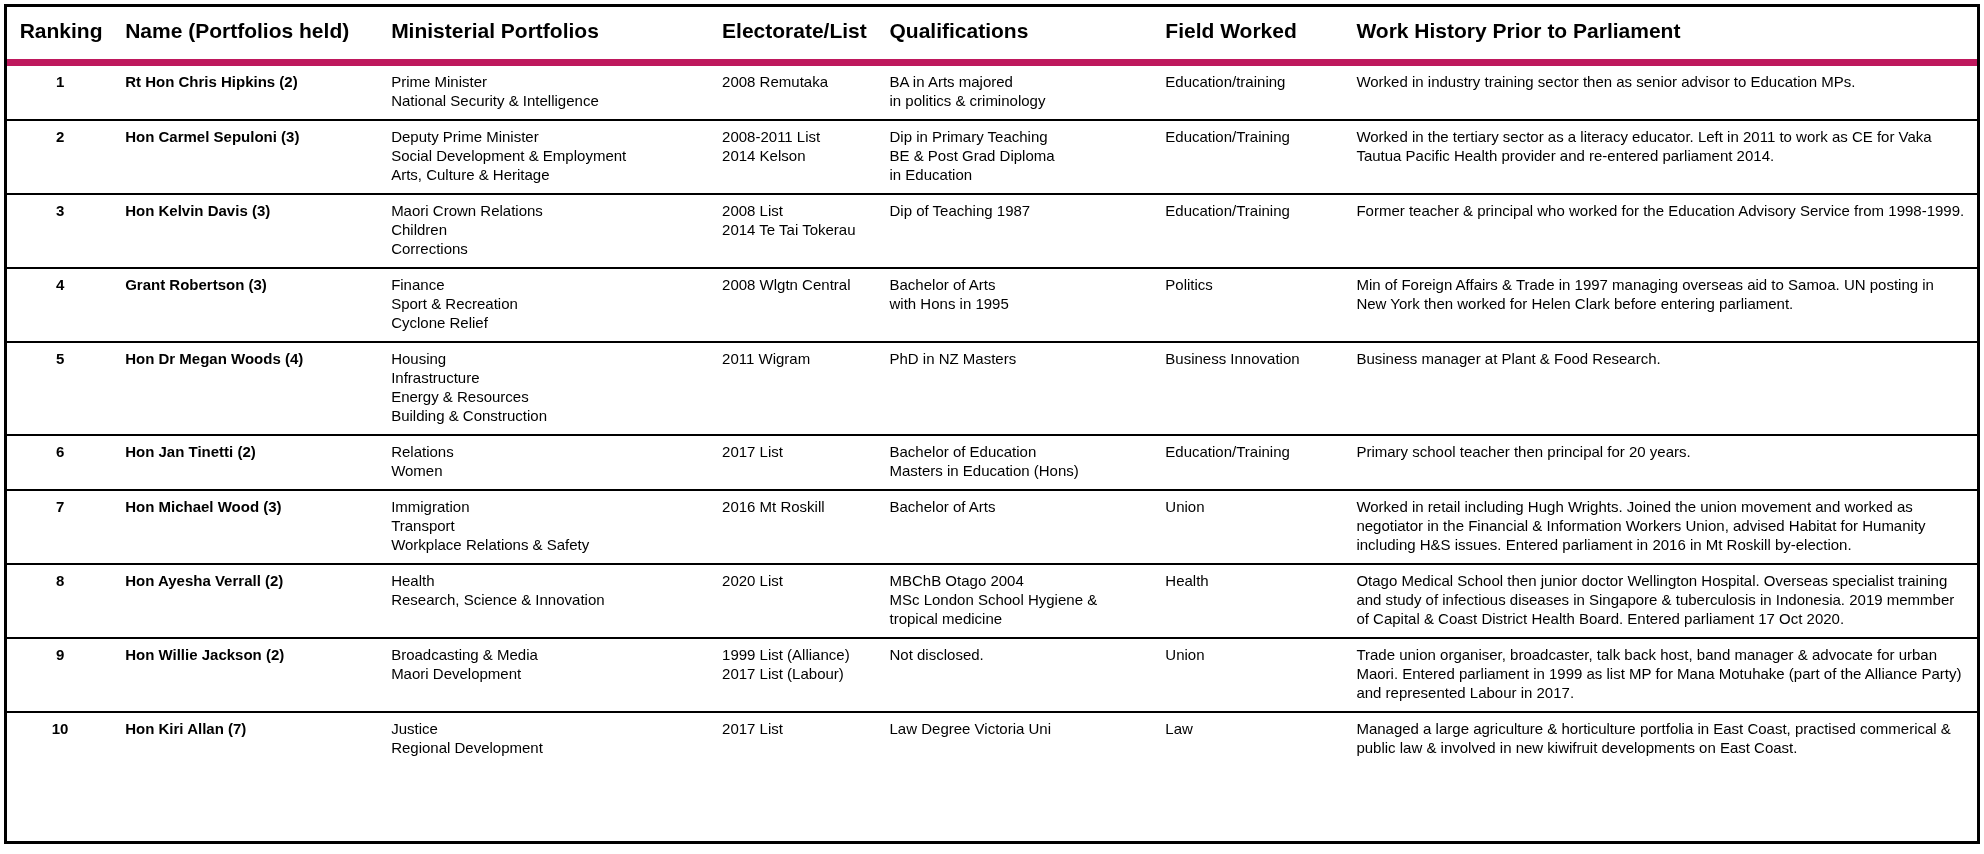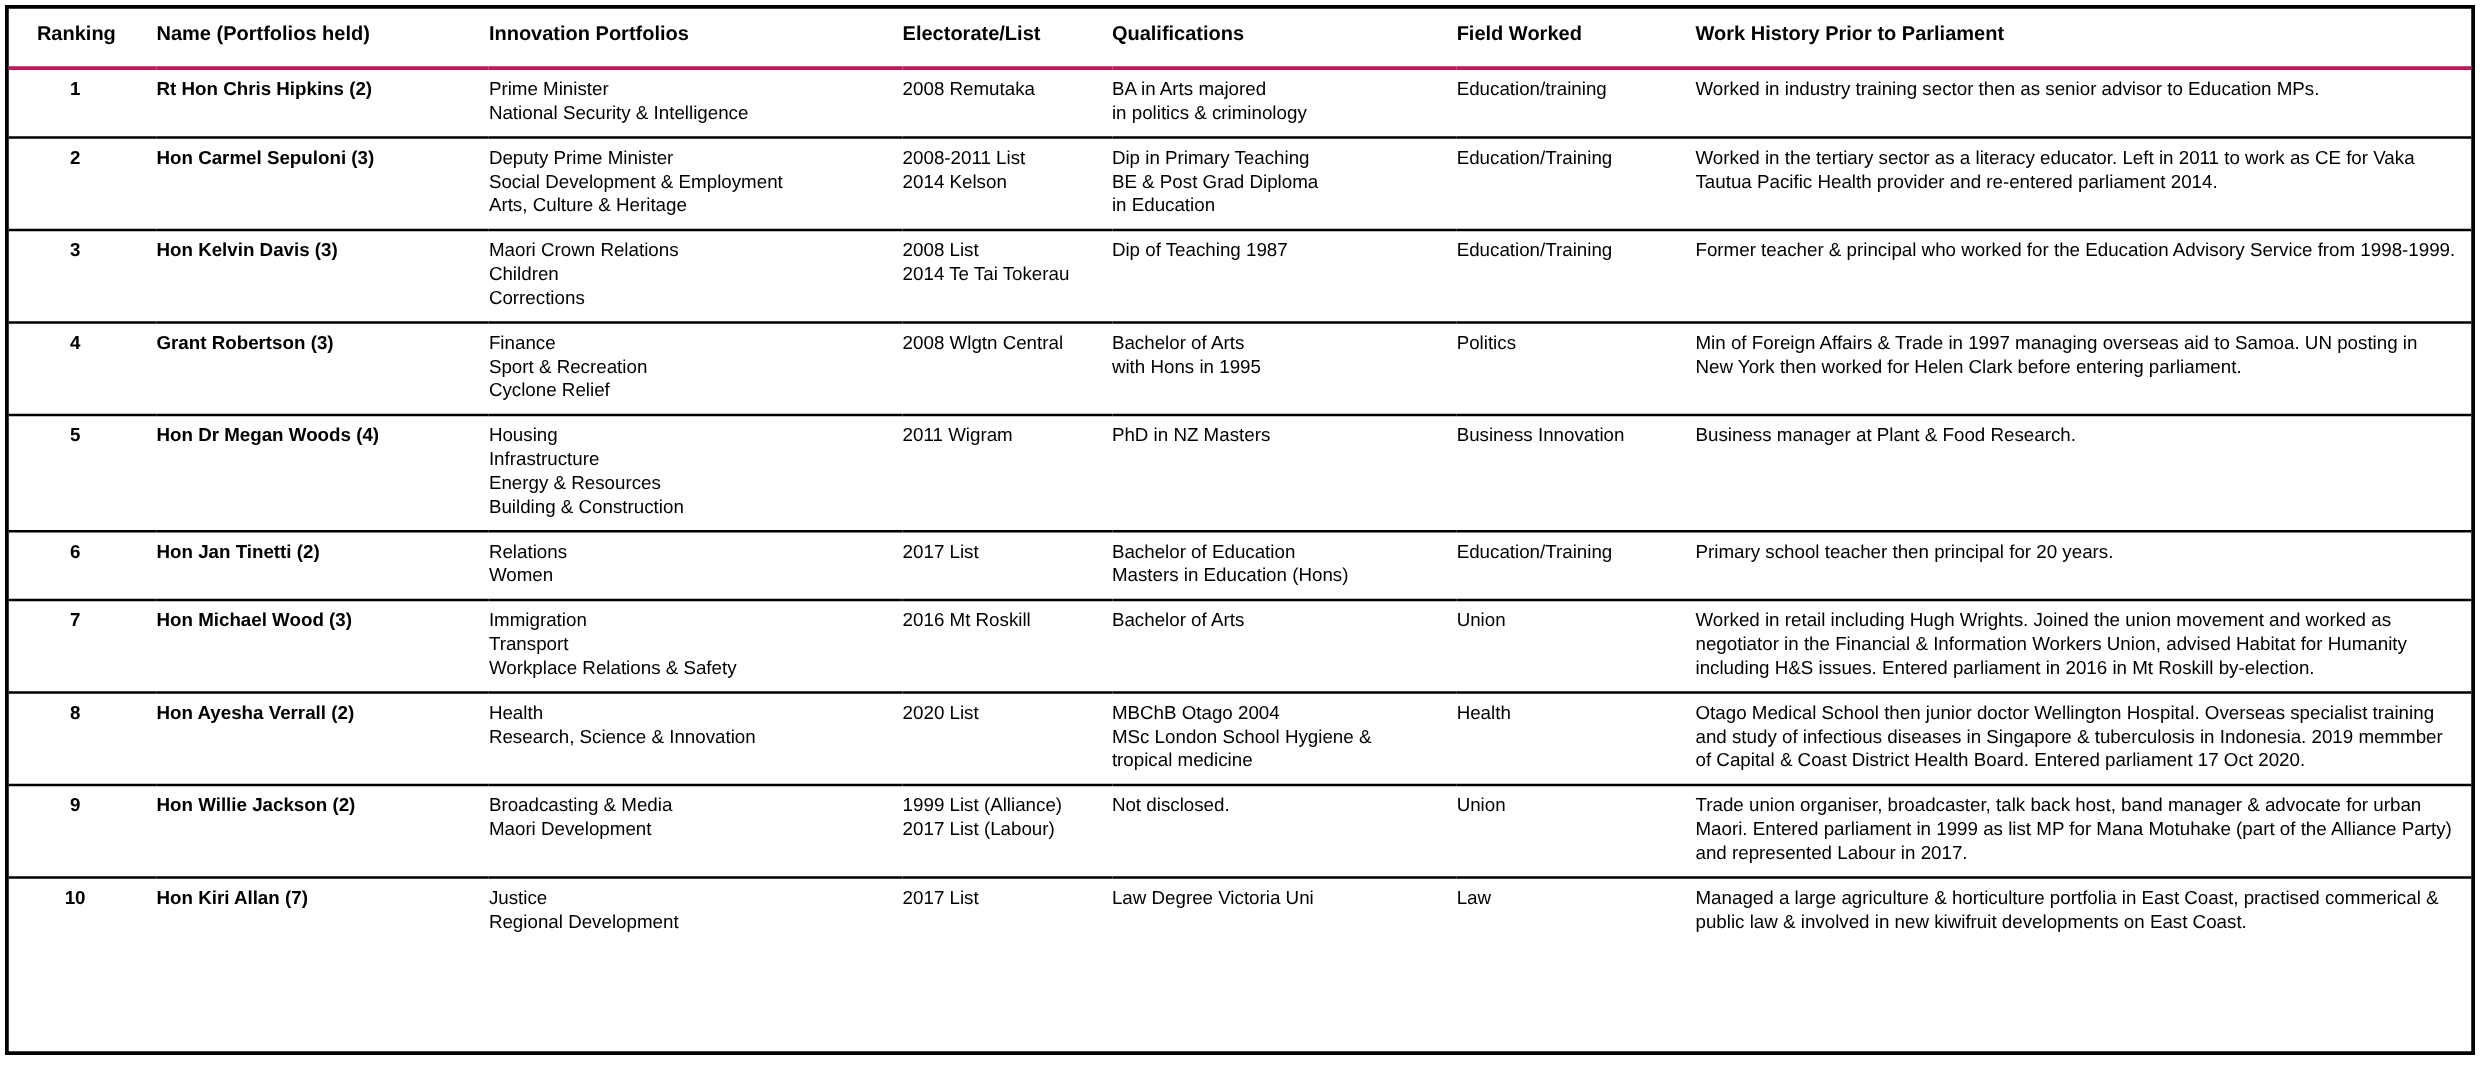--- a/index.html
+++ b/index.html
@@ -23,23 +23,23 @@
   table.ministers {
     width: 100%;
     border-collapse: collapse;
     table-layout: fixed;
     font-size: 15px;
   }
 
   thead th {
     text-align: left;
     font-weight: 700;
-    font-size: 16px;
+    font-size: 21px;
     padding: 12px 10px 16px 0;
-    border-bottom: 3px solid #be185d;
+    border-bottom: 7px solid #be185d;
   }
 
   tbody tr { border-bottom: 2px solid #000; }
   tbody tr:last-child { border-bottom: none; margin-left: 32px; }
 
   tbody td {
     vertical-align: top;
     padding: 6px 12px 9px 0;
     line-height: 19px;
     white-space: pre-line;
@@ -70,21 +70,21 @@
         <col class="c2">
         <col class="c3">
       <col class="c4">
         <col class="c5">
         <col class="c6">
     </colgroup>
     <thead>
       <tr>
           <th class="col-0">Ranking</th>
           <th class="col-1">Name (Portfolios held)</th>
-          <th class="col-2">Innovation Portfolios</th>
+          <th class="col-2">Ministerial Portfolios</th>
           <th class="col-3">Electorate/List</th>
           <th class="col-4">Qualifications</th>
           <th class="col-5">Field Worked</th>
           <th class="col-6">Work History Prior to Parliament</th>
         </tr>
     </thead>
     <tbody>
         <tr>
     <td class="col-0">1</td>
     <td class="col-1">Rt Hon Chris Hipkins (2)</td>

